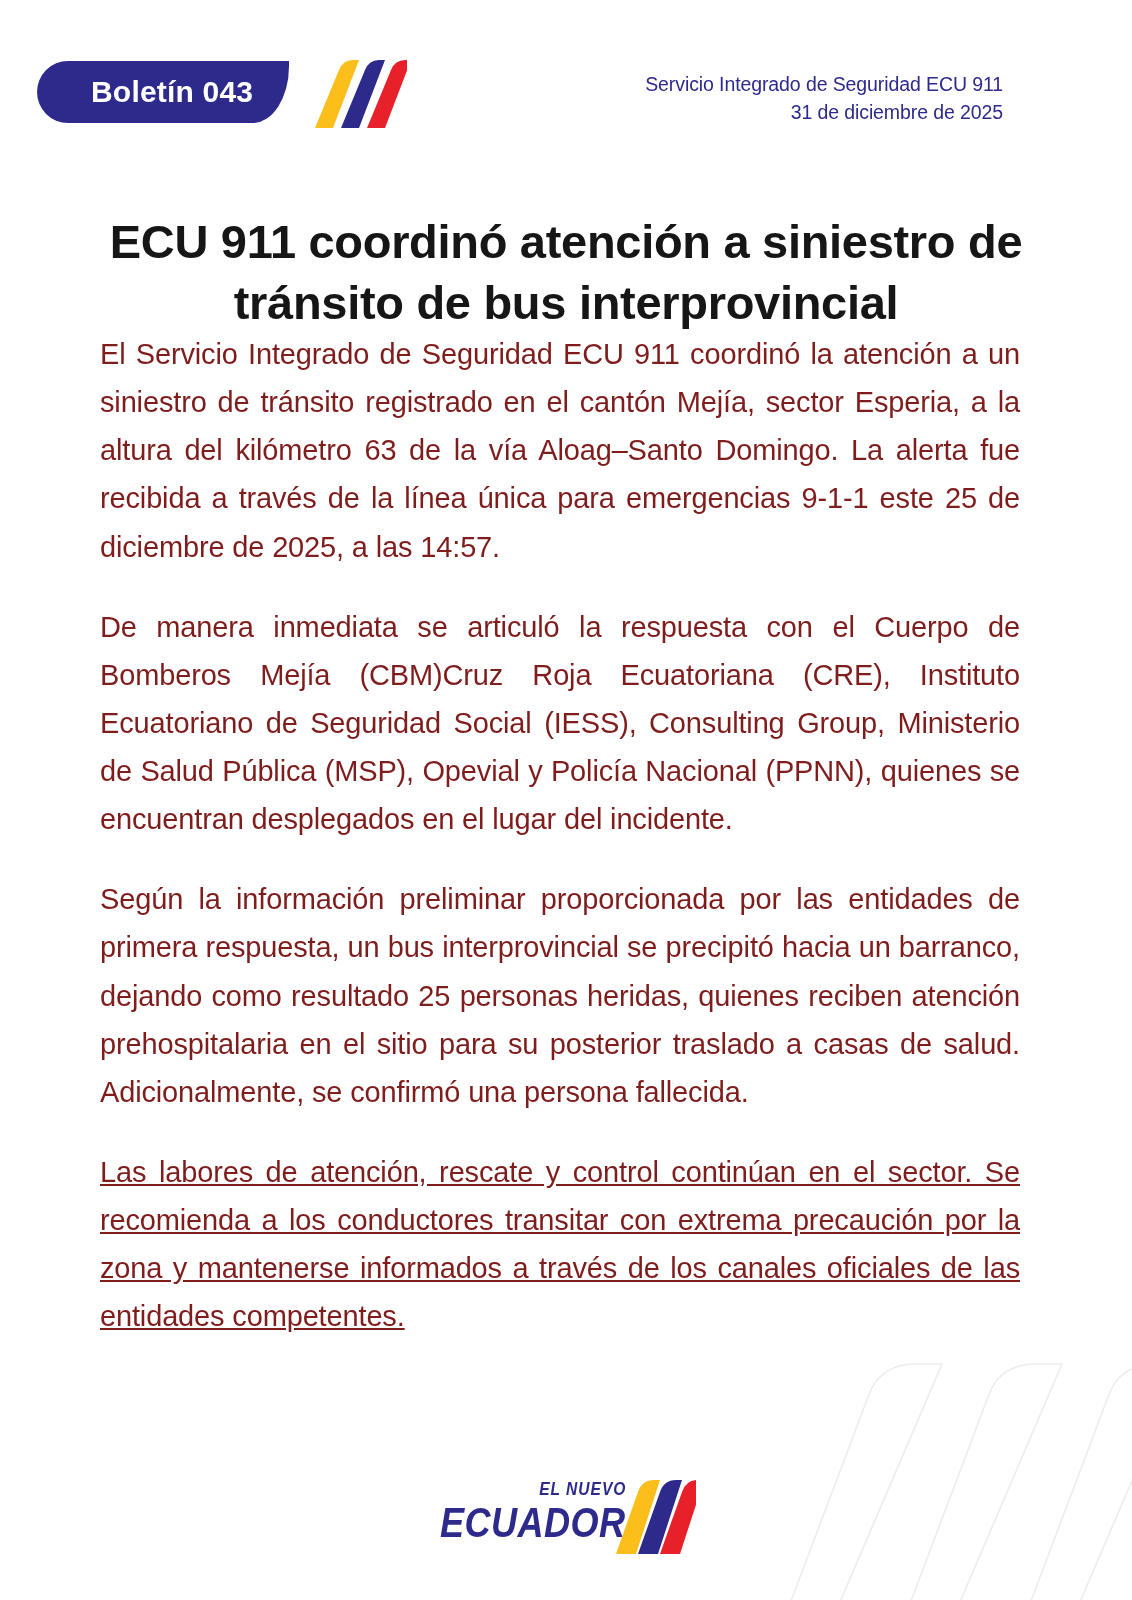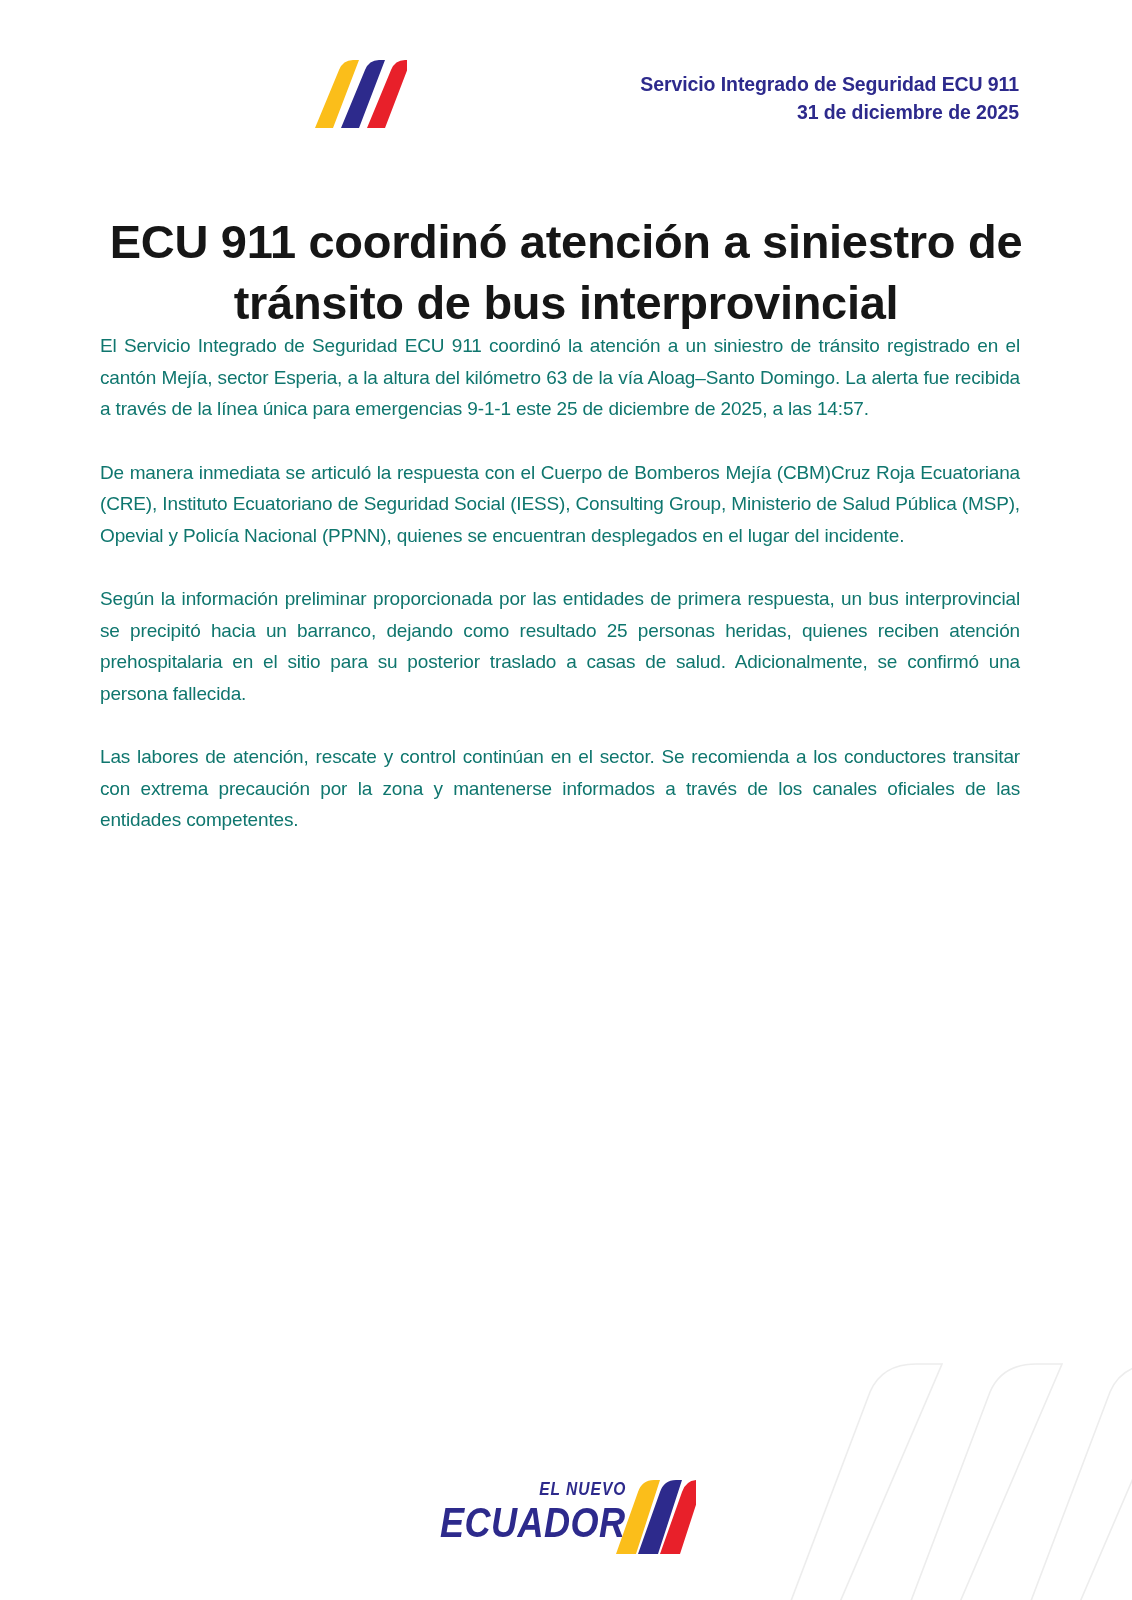--- a/index.html
+++ b/index.html
@@ -66,26 +66,26 @@
   }
   .hdr-stripes {
     position: absolute;
     left: 307px;
     top: 56px;
     width: 100px;
     height: 72px;
   }
   .hdr-right {
     position: absolute;
-    right: 113px;
+    right: 129px;
     top: 70px;
     text-align: right;
     color: #2D2A8C;
     font-size: 19.5px;
-    font-weight: bold;
+    font-weight: normal;
     line-height: 1.45;
     letter-spacing: -0.1px;
   }
 
   
   .doc-title {
     position: absolute;
     left: 76px;
     top: 181px;
     width: 980px;
@@ -100,29 +100,29 @@
 
   
   .body-col {
     position: absolute;
     left: 100px;
     top: 330px;
     width: 920px;
     z-index: 2;
   }
   .para {
-    color: #0f766e;
-    font-size: 19px;
+    color: #7f1d1d;
+    font-size: 29px;
     line-height: 1.66;
     text-align: justify;
     text-justify: inter-word;
     margin: 0 0 32px 0;
     letter-spacing: -0.15px;
   }
-  .para:last-child { margin-bottom: 16px; }
+  .para:last-child { margin-bottom: 16px; text-decoration: underline; }
   .para.last-line-left { text-align-last: left; }
 
   
   .footer {
     position: absolute;
     left: 0;
     bottom: 46px;
     width: 1132px;
     display: flex;
     justify-content: center;
@@ -183,20 +183,23 @@
   <svg class="watermark" viewBox="0 0 430 300" aria-hidden="true">
     <g fill="none" stroke="#EDEDED" stroke-width="1.6">
       <path d="M60 300 L150 62 Q162 34 196 34 L222 34 L108 300 Z"></path>
       <path d="M180 300 L270 62 Q282 34 316 34 L342 34 L228 300 Z"></path>
       <path d="M300 300 L390 62 Q402 34 436 34 L462 34 L348 300 Z"></path>
     </g>
   </svg>
 
   <div class="header">
 
+    <div class="badge-wrap">
+      <div class="badge">Boletín 043</div>
+    </div>
 
     <svg class="hdr-stripes" viewBox="0 0 100 72" aria-hidden="true">
       <path d="M8 72 L32 14 Q36 4 46 4 L52 4 L26 72 Z" fill="#FBBE1A"></path>
       <path d="M34 72 L58 14 Q62 4 72 4 L78 4 L52 72 Z" fill="#2D2A8C"></path>
       <path d="M60 72 L84 14 Q88 4 98 4 L104 4 L78 72 Z" fill="#E8202A"></path>
     </svg>
 
     <div class="hdr-right">
       <div>Servicio Integrado de Seguridad ECU 911</div>
       <div>31 de diciembre de 2025</div>

